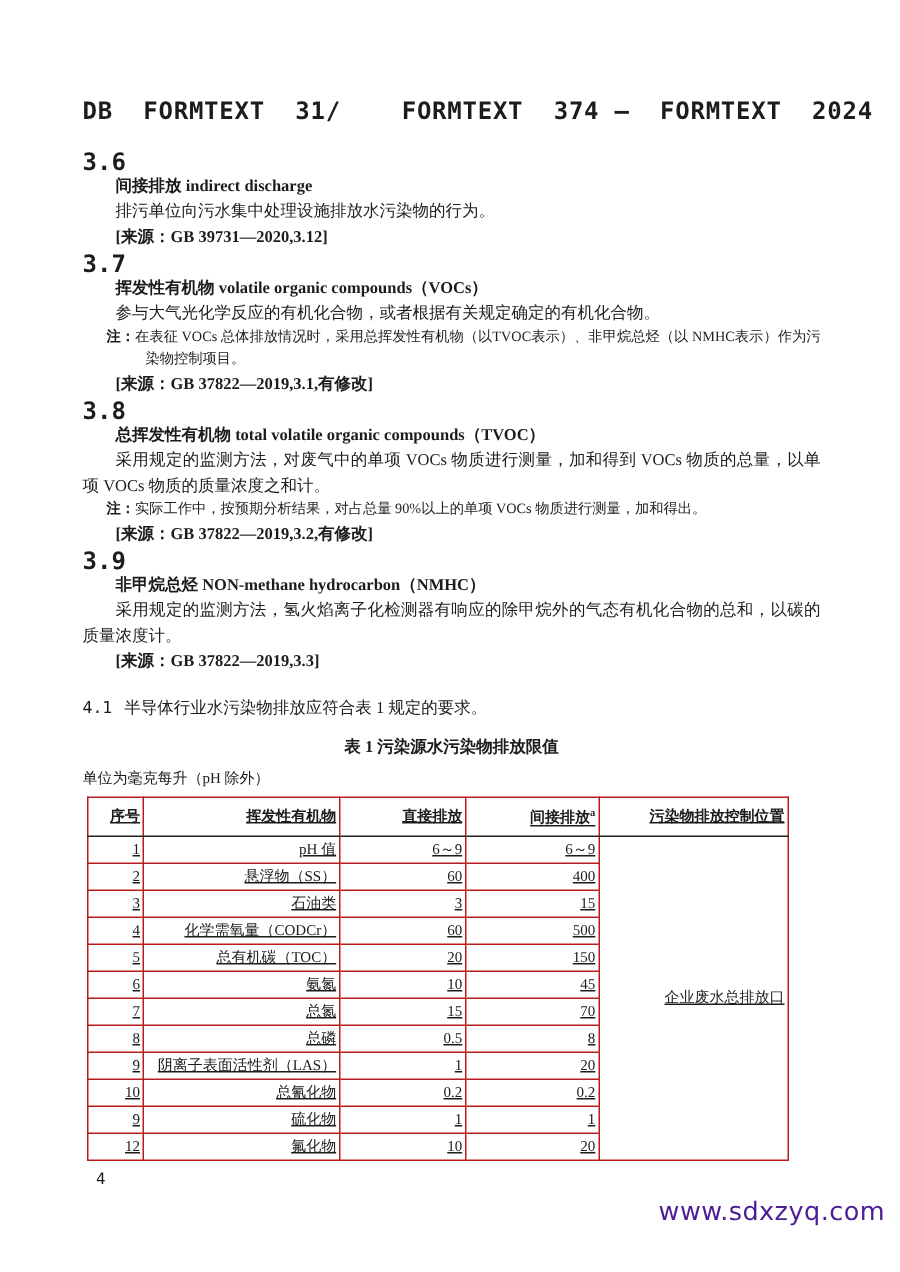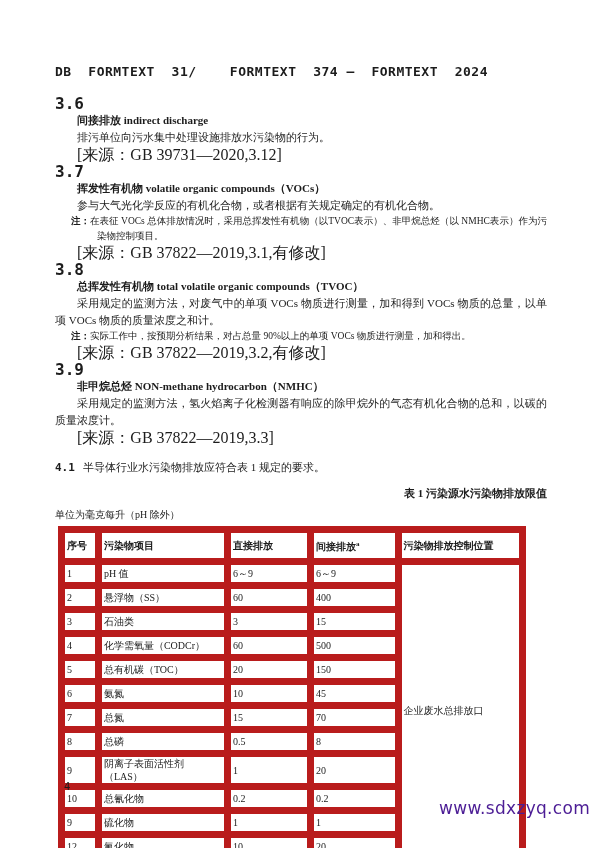--- a/index.html
+++ b/index.html
@@ -4,42 +4,42 @@
 <style>
   html,body{margin:0;padding:0;background:#e8e8e8;}
   .page{
     position:relative;width:600px;height:848px;background:#ffffff;
     font-family:"Liberation Serif","DejaVu Serif",serif;color:#1c1c1c;
     overflow:hidden;margin:0 auto;
   }
   .content{position:absolute;left:55px;top:64px;width:492px;}
   .doc-header{
     font-family:"DejaVu Sans Mono","Liberation Mono",monospace;
-    font-size:13px;font-weight:700;white-space:pre;letter-spacing:.5px;
+    font-size:16px;font-weight:700;white-space:pre;letter-spacing:.5px;
     margin-bottom:16px;
   }
   .sec-num{font-size:16px;font-weight:700;line-height:17px;font-family:"DejaVu Sans Mono","Liberation Mono",monospace;}
   .term{font-size:11px;font-weight:700;line-height:17px;padding-left:22px;}
   .body-par{font-size:11px;line-height:17px;text-indent:22px;text-align:justify;}
   .note{font-size:9.5px;line-height:15px;margin-left:16px;padding-left:26px;text-indent:-26px;text-align:justify;}
   .note b{font-weight:700;}
-  .source{font-size:16px;line-height:17px;padding-left:22px;}
+  .source{font-size:11px;line-height:17px;padding-left:22px;font-weight:bold;}
   .clause-heading{font-size:11.5px;font-weight:700;line-height:17px;margin-top:22px;}
   .clause-heading .cnum{font-family:"DejaVu Sans Mono","Liberation Mono",monospace;margin-right:10px;}
   .sub-clause{font-size:11px;line-height:17px;margin-top:13px;}
-  .sub-clause .cnum{font-weight:700;font-family:"DejaVu Sans Mono","Liberation Mono",monospace;margin-right:8px;margin-top:28px;}
-  .table-title{font-size:11px;font-weight:700;text-align:right;margin-top:9px;line-height:17px;}
+  .sub-clause .cnum{font-weight:400;font-family:"DejaVu Sans Mono","Liberation Mono",monospace;margin-right:8px;margin-top:28px;}
+  .table-title{font-size:11px;font-weight:700;text-align:center;margin-top:9px;line-height:17px;}
   .unit-note{font-size:10px;text-align:left;margin-top:5px;margin-bottom:4px;line-height:15px;}
   table.limits{
     border-collapse:collapse;table-layout:fixed;width:468px;margin-left:3px;
     font-size:10px;
   }
   table.limits th,table.limits td{
-    border:7px solid #b91c1c;text-align:left;vertical-align:middle;
-    padding:0 2px;line-height:13px;
+    border:1px solid #b91c1c;text-align:right;vertical-align:middle;
+    padding:0 2px;line-height:13px;text-decoration:underline;
   }
   table.limits th{height:25px;font-weight:700;border-bottom:1.5px solid #222;}
   table.limits td{height:17px;}
   table.limits{border:1.5px solid #222;}
   table.limits sup{font-size:7px;vertical-align:super;}
   .col-no{width:8%;}
   .col-item{width:28%;}
   .col-direct{width:18%;}
   .col-indirect{width:19%;}
   .col-pos{width:27%;}
@@ -101,21 +101,21 @@
       <colgroup>
         <col class="col-no">
           <col class="col-item">
           <col class="col-direct">
           <col class="col-indirect">
           <col class="col-pos">
       </colgroup>
       <thead>
         <tr>
           <th>序号</th>
-          <th>污染物项目</th>
+          <th>挥发性有机物</th>
           <th>直接排放</th>
           <th><span>间接排放</span><sup>a</sup></th>
           <th>污染物排放控制位置</th>
         </tr>
       </thead>
       <tbody>
         <tr>
           <td>1</td>
           <td>pH 值</td>
           <td>6～9</td>

